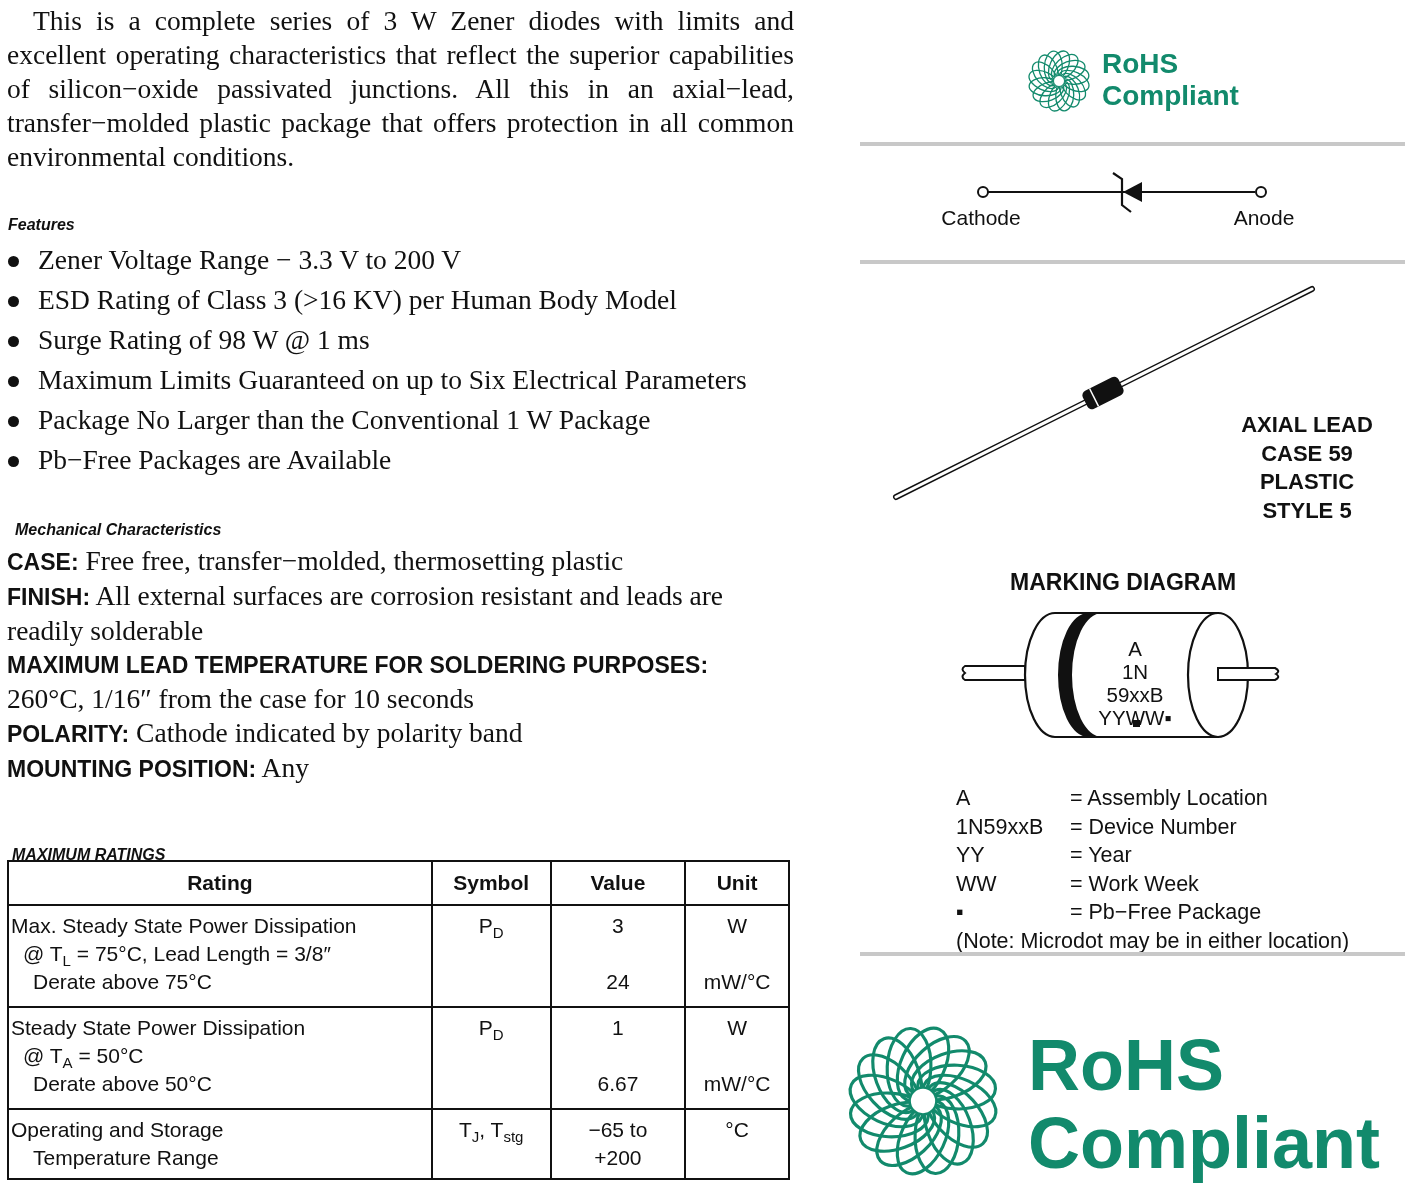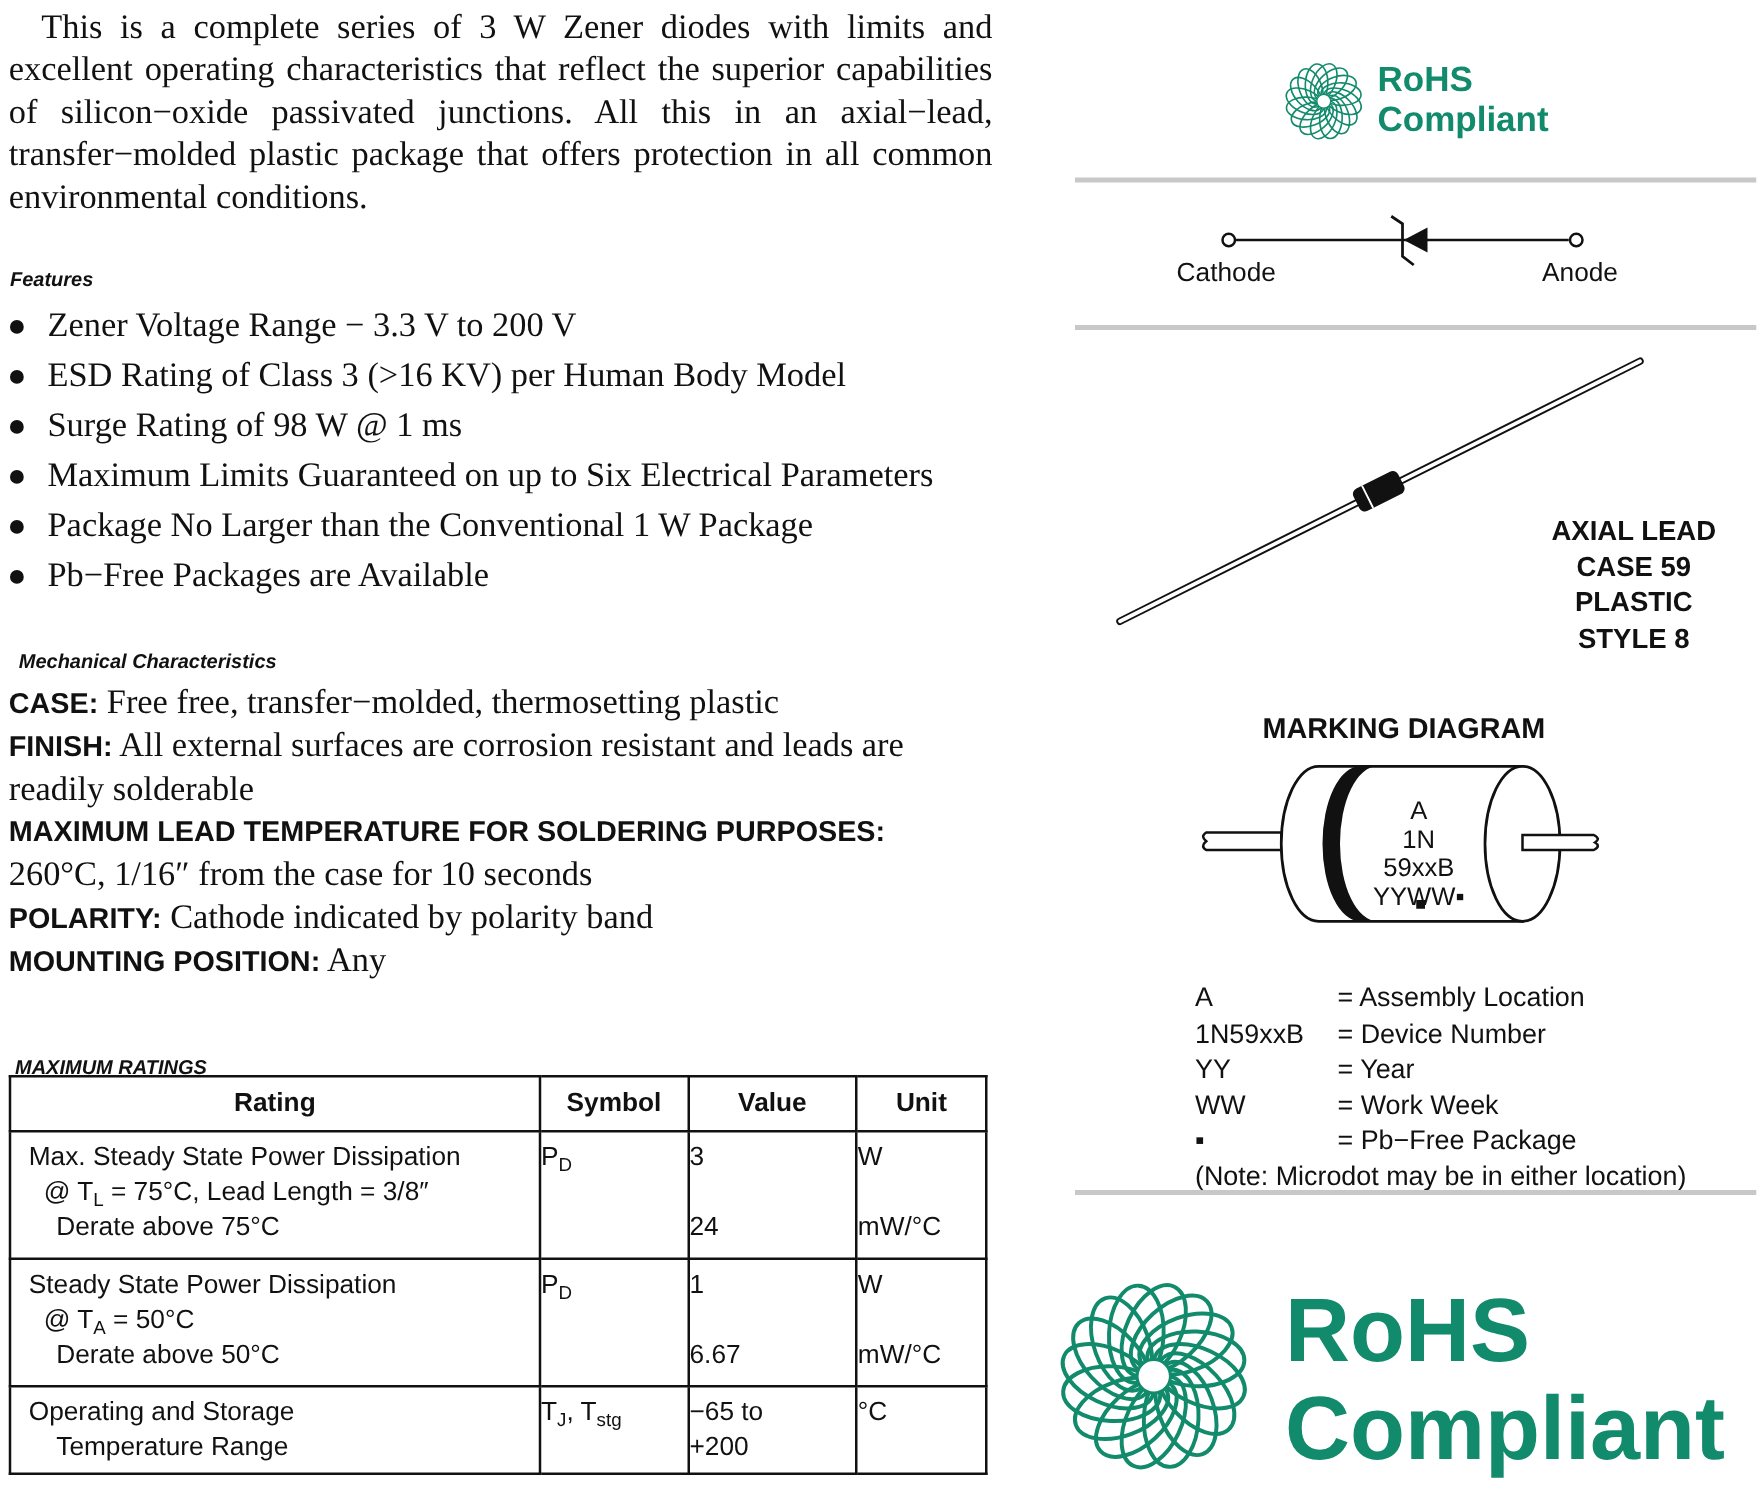--- a/index.html
+++ b/index.html
@@ -16,22 +16,22 @@
   #features-list li .bullet { position:absolute; left:0; top:14px; width:11px; height:11px; background:#111; border-radius:50%; }
   #mech-title { left:15px; top:505px; }
   #mech { position:absolute; left:7px; top:544px; width:790px; font-size:27.5px; line-height:34px; }
   #mech .lbl { font-family: "Liberation Sans", "DejaVu Sans", sans-serif; font-weight:bold; font-size:23px; }
   #ratings-title { left:12px; top:830px; }
 
   table#ratings { position:absolute; left:7px; top:844px; width:783px; border-collapse:collapse; font-size:21px; }
   #ratings th, #ratings td { border:2px solid #111; vertical-align:top; }
   #ratings th { height:40px; font-weight:bold; font-size:21px; text-align:center; vertical-align:middle; }
   #ratings td { padding:6px 0 6px 0; line-height:28px; }
-  #ratings td.rating { padding-left:14px; }
-  #ratings td.center { }
+  #ratings td.rating { padding-left:2px; }
+  #ratings td.center { text-align:center; }
   #ratings .sub1 { padding-left:12px; display:block; }
   #ratings .sub2 { padding-left:22px; display:block; }
   #ratings sub { font-size:15px; vertical-align:-5px; line-height:0; }
   #ratings tr { border-bottom:2px solid #111; }
   #ratings td.tall { height:88px; }
 
   
   .divider { position:absolute; left:860px; width:545px; height:4px; background:#c8c8c8; }
   #rohs-small { position:absolute; left:1024px; top:30px; width:260px; height:70px; }
   #rohs-small .text { position:absolute; left:78px; top:2px; color:#128a6c; font-weight:bold; font-size:28px; line-height:32px; }
@@ -193,21 +193,21 @@
   </g>
   <g transform="translate(223,113) rotate(-26.6)">
     <rect x="-20" y="-10" width="40" height="20" rx="5" fill="#111"></rect>
     <line x1="-10" y1="-10" x2="-10" y2="10" stroke="#fff" stroke-width="1.5"></line>
   </g>
 </svg>
 <div id="axial-label" class="sans">
   <div>AXIAL LEAD</div>
   <div>CASE 59</div>
   <div>PLASTIC</div>
-  <div>STYLE 8</div>
+  <div>STYLE 5</div>
 </div>
 
 <div id="marking-title" class="sans">MARKING DIAGRAM</div>
 <svg id="marking" viewBox="0 0 340 150">
   <g>
     <path d="M 15 66 L 75 66 L 75 80 L 15 80 Q 10 77 15 73 Q 10 69 15 66 Z" fill="#fff" stroke="#111" stroke-width="2"></path>
   </g>
   <g>
     <path d="M 105 13 L 268 13 L 268 137 L 105 137 A 30 62 0 0 1 105 13 Z" fill="#fff" stroke="#111" stroke-width="2.2"></path>
     <path d="M 138 13 L 152 13 A 30 62 0 0 0 152 137 L 138 137 A 30 62 0 0 1 138 13 Z" fill="#111"></path>

